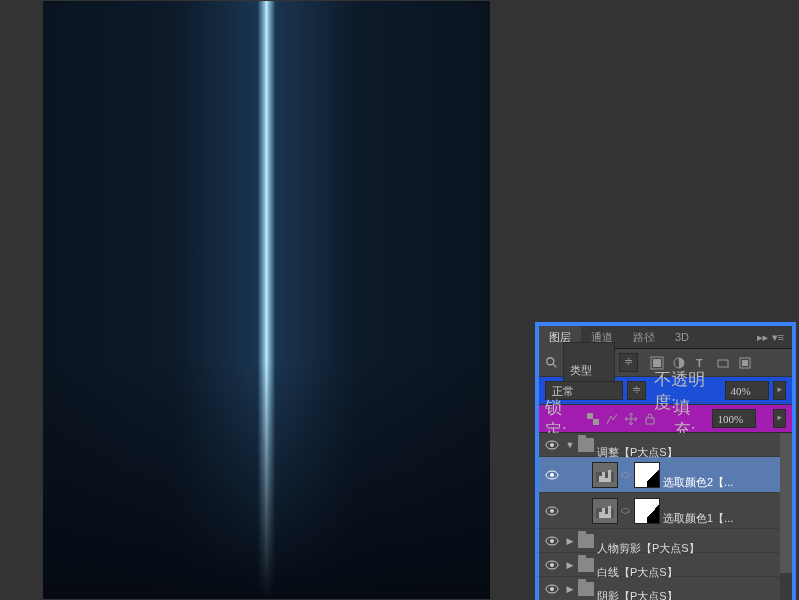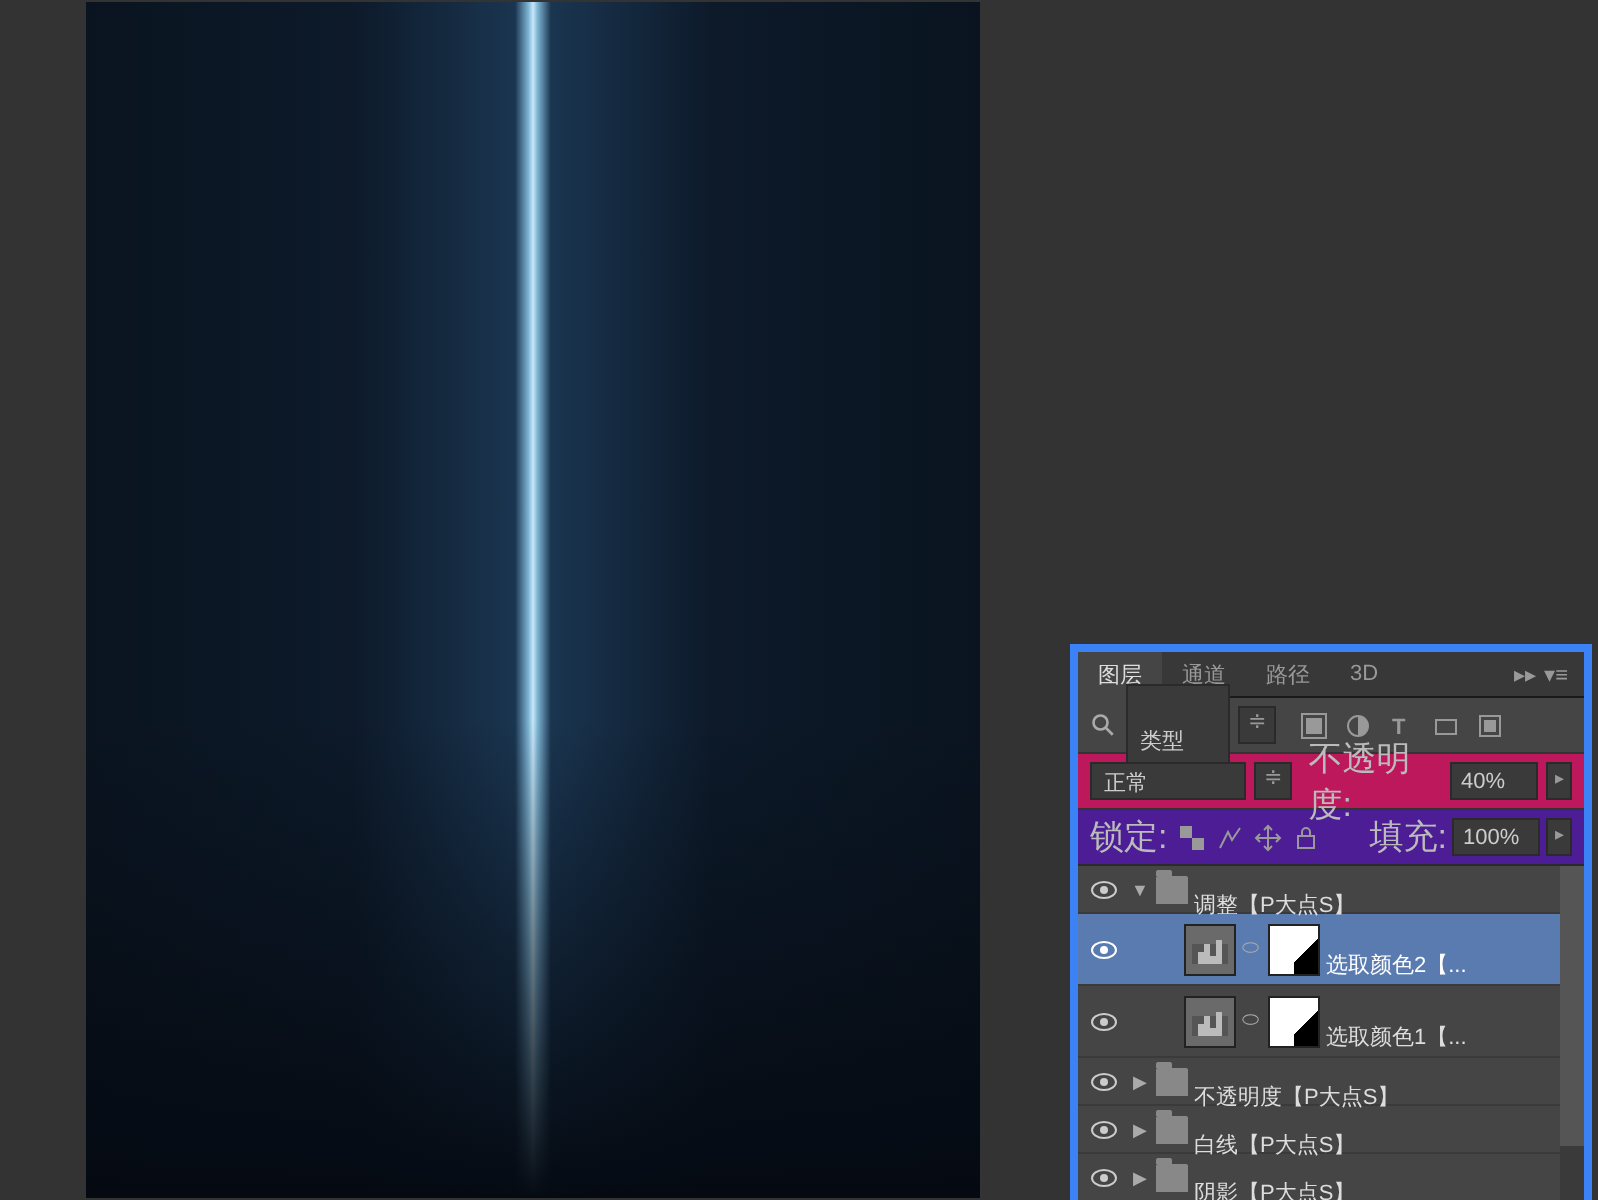--- a/index.html
+++ b/index.html
@@ -16,28 +16,28 @@
 .tab.active { background: #454545; color: #ddd; }
 .tab-menu { margin-left: auto; padding: 0 8px; display: flex; gap: 4px; color: #999; }
 
 .filter-row { display: flex; align-items: center; padding: 4px 6px; height: 28px; background: #454545; border-bottom: 1px solid #333; gap: 4px; }
 .search-icon { width: 14px; height: 14px; }
 .type-dropdown { background: #3a3a3a; border: 1px solid #2a2a2a; color: #ccc; padding: 20px 6px; width: 52px; font-size: 11px; height: 19px; }
 .type-dropdown-arrow { color: #999; padding: 0 4px; border: 1px solid #2a2a2a; background: #3a3a3a; height: 19px; line-height: 15px; }
 .filter-icons { display: flex; gap: 8px; margin-left: 8px; }
 .filter-icon { width: 14px; height: 14px; color: #888; }
 
-.blend-row { display: flex; align-items: center; padding: 4px 6px; height: 28px; background: #be185d; border-bottom: 1px solid #333; gap: 4px; }
+.blend-row { display: flex; align-items: center; padding: 4px 6px; height: 28px; background: #1d4ed8; border-bottom: 1px solid #333; gap: 4px; }
 .blend-dropdown { background: #3a3a3a; border: 1px solid #2a2a2a; color: #ccc; padding: 2px 6px; flex: 0 0 78px; font-size: 11px; height: 19px; }
 .blend-arrow { color: #999; padding: 0 4px; border: 1px solid #2a2a2a; background: #3a3a3a; height: 19px; line-height: 15px; }
 .label-text { color: #bbb; font-size: 17px; margin-left: 4px; }
-.value-input { background: #3a3a3a; border: 1px solid #2a2a2a; color: #ccc; padding: 2px 4px; width: 44px; font-size: 11px; height: 19px; }
+.value-input { background: #3a3a3a; border: 1px solid #2a2a2a; color: #ccc; padding: 2px 4px; width: 44px; font-size: 11px; height: 19px; font-family: Liberation Serif, serif; }
 .stepper { color: #999; padding: 0 3px; border: 1px solid #2a2a2a; background: #3a3a3a; height: 19px; line-height: 15px; font-size: 9px; }
 
-.lock-row { display: flex; align-items: center; padding: 4px 6px; height: 28px; background: #4c1d95; border-bottom: 1px solid #2a2a2a; gap: 3px; }
+.lock-row { display: flex; align-items: center; padding: 4px 6px; height: 28px; background: #a21caf; border-bottom: 1px solid #2a2a2a; gap: 17px; }
 .lock-icons { display: flex; gap: 5px; margin-left: 2px; }
 .lock-icon { width: 14px; height: 14px; color: #888; }
 
 .layer-list { background: #454545; }
 .layer-row { display: flex; align-items: center; height: 24px; border-bottom: 1px solid #3a3a3a; padding: 0 3px; gap: 3px; }
 .layer-row.tall { height: 36px; }
 .layer-row.selected { background: #5a7bb0; }
 .eye-col { width: 20px; display: flex; justify-content: center; color: #ccc; }
 .disclosure { width: 10px; color: #aaa; font-size: 9px; text-align: center; }
 .folder-icon { width: 16px; height: 14px; background: #888; border-radius: 1px 1px 0 0; position: relative; }
@@ -191,21 +191,21 @@
 
     <div class="layer-row">
       <div class="eye-col">
           <svg width="14" height="10" viewBox="0 0 14 10">
             <ellipse cx="7" cy="5" rx="6" ry="4" stroke="#ccc" fill="none"></ellipse>
             <circle cx="7" cy="5" r="2" fill="#ccc"></circle>
           </svg>
         </div>
       <div class="disclosure">▶</div>
       <div class="folder-icon"></div>
-      <span class="layer-label">不透明度【P大点S】</span>
+      <span class="layer-label">人物剪影【P大点S】</span>
     </div>
 
     <div class="layer-row">
       <div class="eye-col">
           <svg width="14" height="10" viewBox="0 0 14 10">
             <ellipse cx="7" cy="5" rx="6" ry="4" stroke="#ccc" fill="none"></ellipse>
             <circle cx="7" cy="5" r="2" fill="#ccc"></circle>
           </svg>
         </div>
       <div class="disclosure">▶</div>

